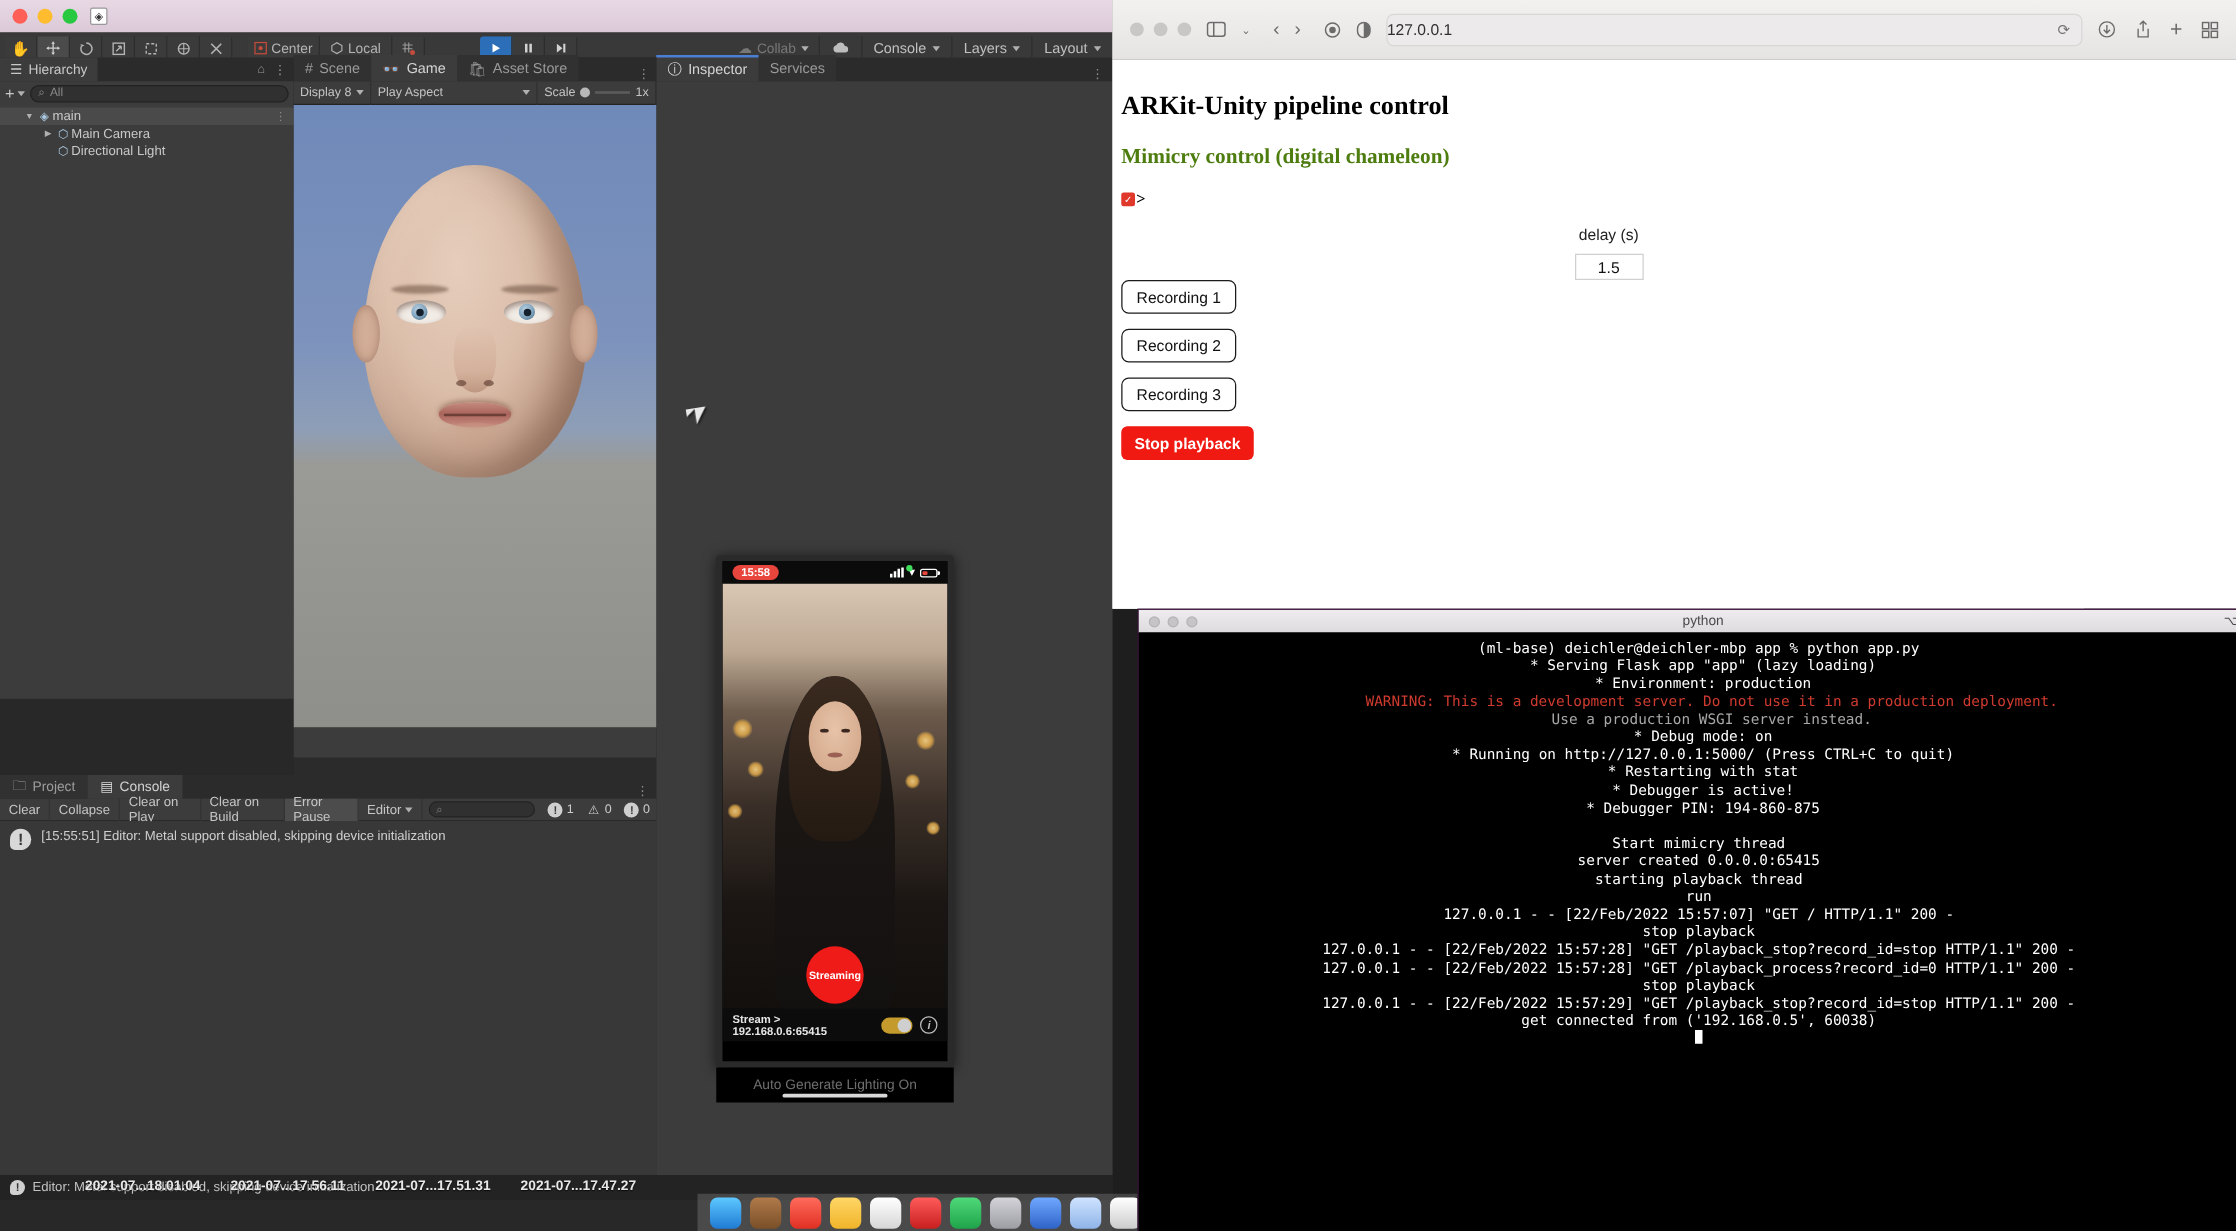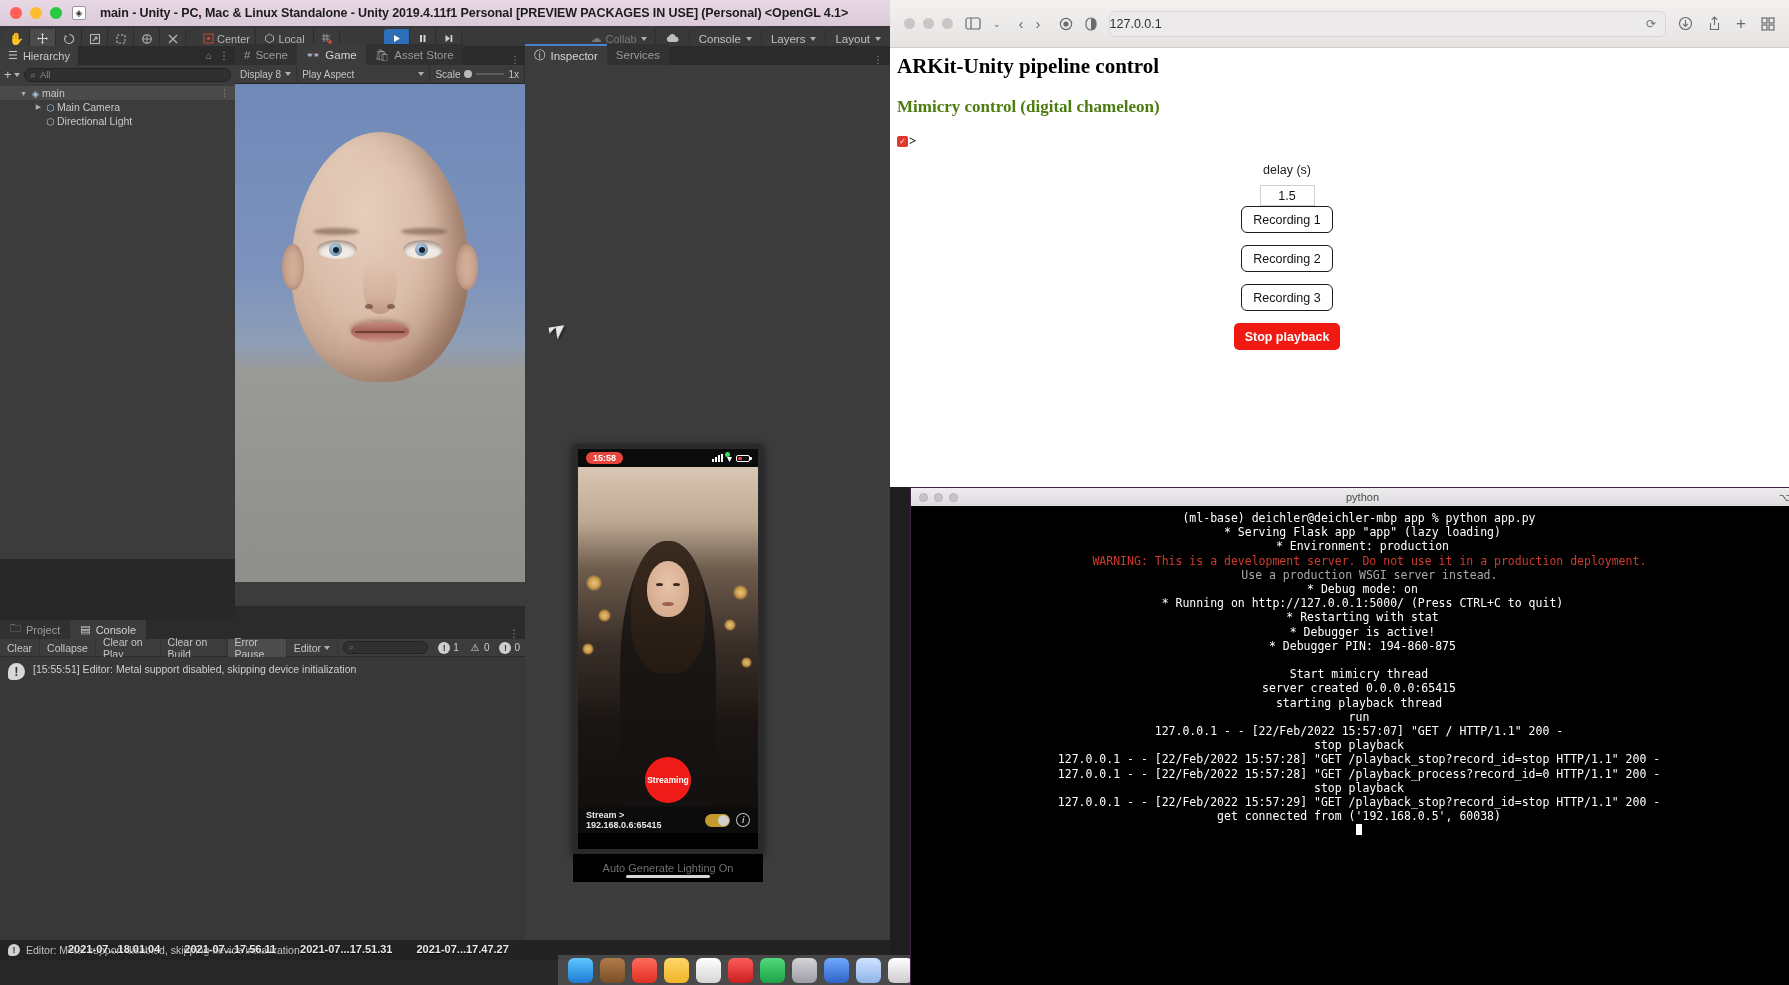--- a/index.html
+++ b/index.html
@@ -264,35 +264,35 @@
   .sf-dot { width:11px;height:11px;border-radius:50%;background:#c9c6c6; }
   .sf-ico { color:#6b6b6b; display:flex; align-items:center; }
   .sf-url {
     flex:1; max-width:560px; height:26px; margin:0 auto;
     background:#eceaea; border:1px solid #d9d6d6; border-radius:6px;
     display:flex; align-items:center; justify-content:flex-start; position:relative;
     font-size:12.5px; color:#303030;
   }
   .sf-reload { position:absolute; right:9px; color:#777; font-size:12px; }
   .sf-right { display:flex; gap:15px; align-items:center; color:#6b6b6b; }
-  .sf-page { position:absolute; left:0; top:48px; width:777px; height:439px; background:#fff; padding:6px 0 0 7px; }
+  .sf-page { position:absolute; left:0; top:48px; width:777px; height:439px; background:#fff; padding:24px 0 0 7px; }
   .pg-h1 { font-family:"Liberation Serif", serif; font-size:21px; font-weight:bold; color:#000; margin-bottom:18px; }
   .pg-h3 { font-family:"Liberation Serif", serif; font-size:17px; font-weight:bold; color:#4d7c0f; margin-bottom:16px; }
   .chk-row { display:flex; align-items:center; gap:1px; margin-bottom:14px; }
   .chkbox { width:11px;height:11px;background:#e0392c;border-radius:2px;display:flex;align-items:center;justify-content:center;
             color:#fff;font-size:8px; }
   .gt { font-family:"Liberation Serif", serif; font-size:13px; font-weight:bold; color:#000; }
   .ctr { text-align:center; width:780px; }
   .delay-lbl { font-size:12.5px; color:#222; margin: 14px 0 8px; }
   .delay-input {
     width:55px; height:21px; margin:0 auto; background:#fff; border:1px solid #d0d0d0;
     display:flex; align-items:center; justify-content:center; font-size:12.5px; color:#111;
   }
   .pg-h3b { font-family:"Liberation Serif", serif; font-size:14.5px; font-weight:bold; color:#000; margin:22px 0 18px; }
-  .rec-row { display:flex; justify-content:center; margin-bottom:12px; }
+  .rec-row { display:flex; justify-content:flex-start; margin-bottom:12px; }
   .rec-btn2 {
     width:92px; height:27px; background:#fff; border:1.4px solid #1b1b1b; border-radius:6px;
     display:flex; align-items:center; justify-content:center; font-size:12.5px; color:#111;
   }
   .stop-btn {
     width:106px; height:27px; background:#f01a12; border:none; border-radius:5px;
     display:flex; align-items:center; justify-content:center; font-size:12.5px; font-weight:bold; color:#fff;
   }
 
   
@@ -322,21 +322,20 @@
 
 <div class="root">
 
   <div class="unity">
 
     <div class="unity-titlebar">
       <span class="tl-dot tl-red"></span>
       <span class="tl-dot tl-yel"></span>
       <span class="tl-dot tl-grn"></span>
       <span class="unity-logo">◈</span>
-      <span class="unity-title">main - Unity - PC, Mac &amp; Linux Standalone - Unity 2019.4.11f1 Personal [PREVIEW PACKAGES IN USE] (Personal) &lt;OpenGL 4.1&gt;</span>
     </div>
 
     <div class="unity-toolbar">
       <div class="tgroup">
         <div class="tbtn">✋</div>
         <div class="tbtn active">
           <svg width="13" height="13" viewBox="0 0 13 13">
               <path d="M6.5 1 L8 3 H7 V6 H10 V5 L12 6.5 L10 8 V7 H7 V10 H8 L6.5 12 L5 10 H6 V7 H3 V8 L1 6.5 L3 5 V6 H6 V3 H5 Z" fill="#d2d2d2"></path>
             </svg>
         </div>

